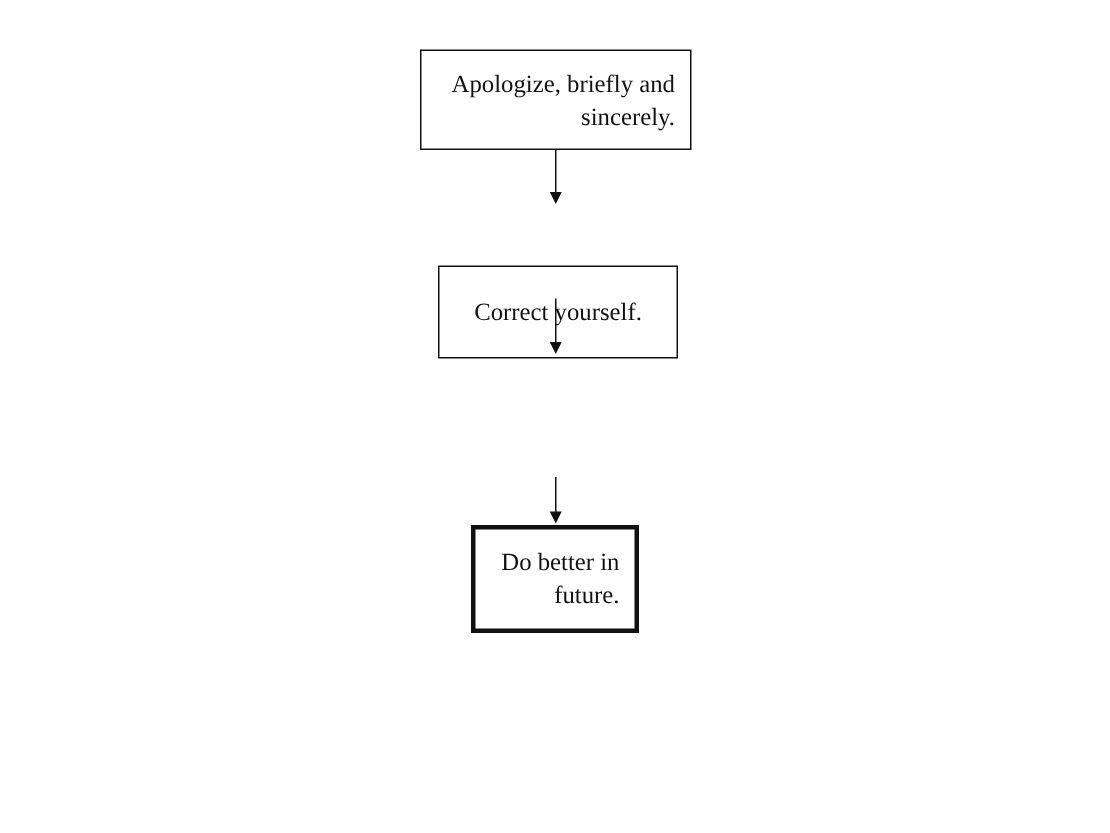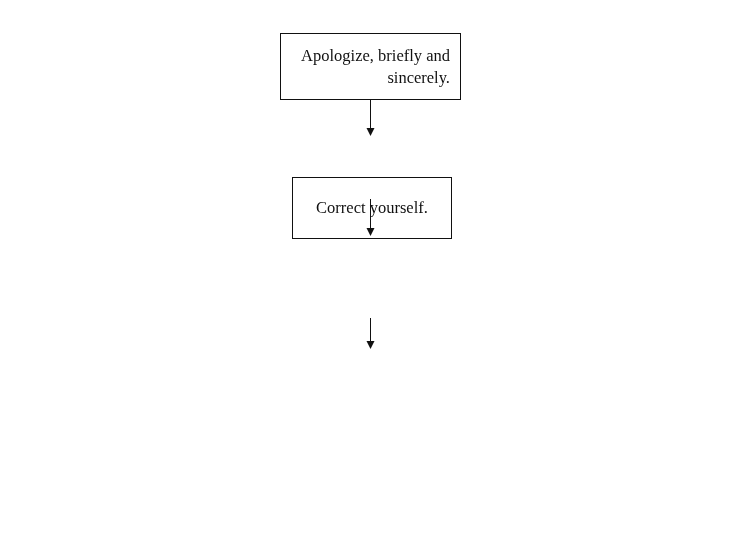--- a/index.html
+++ b/index.html
@@ -92,14 +92,17 @@
     <div class="shaft"></div>
     <div class="head"></div>
   </div>
 
 
   <div class="flow-arrow" id="arrow-3">
     <div class="shaft"></div>
     <div class="head"></div>
   </div>
 
+  <div class="flow-box bold-border" id="box-step-4">
+    <span>Do better in future.</span>
+  </div>
 
 </div>
 
 </body></html>

